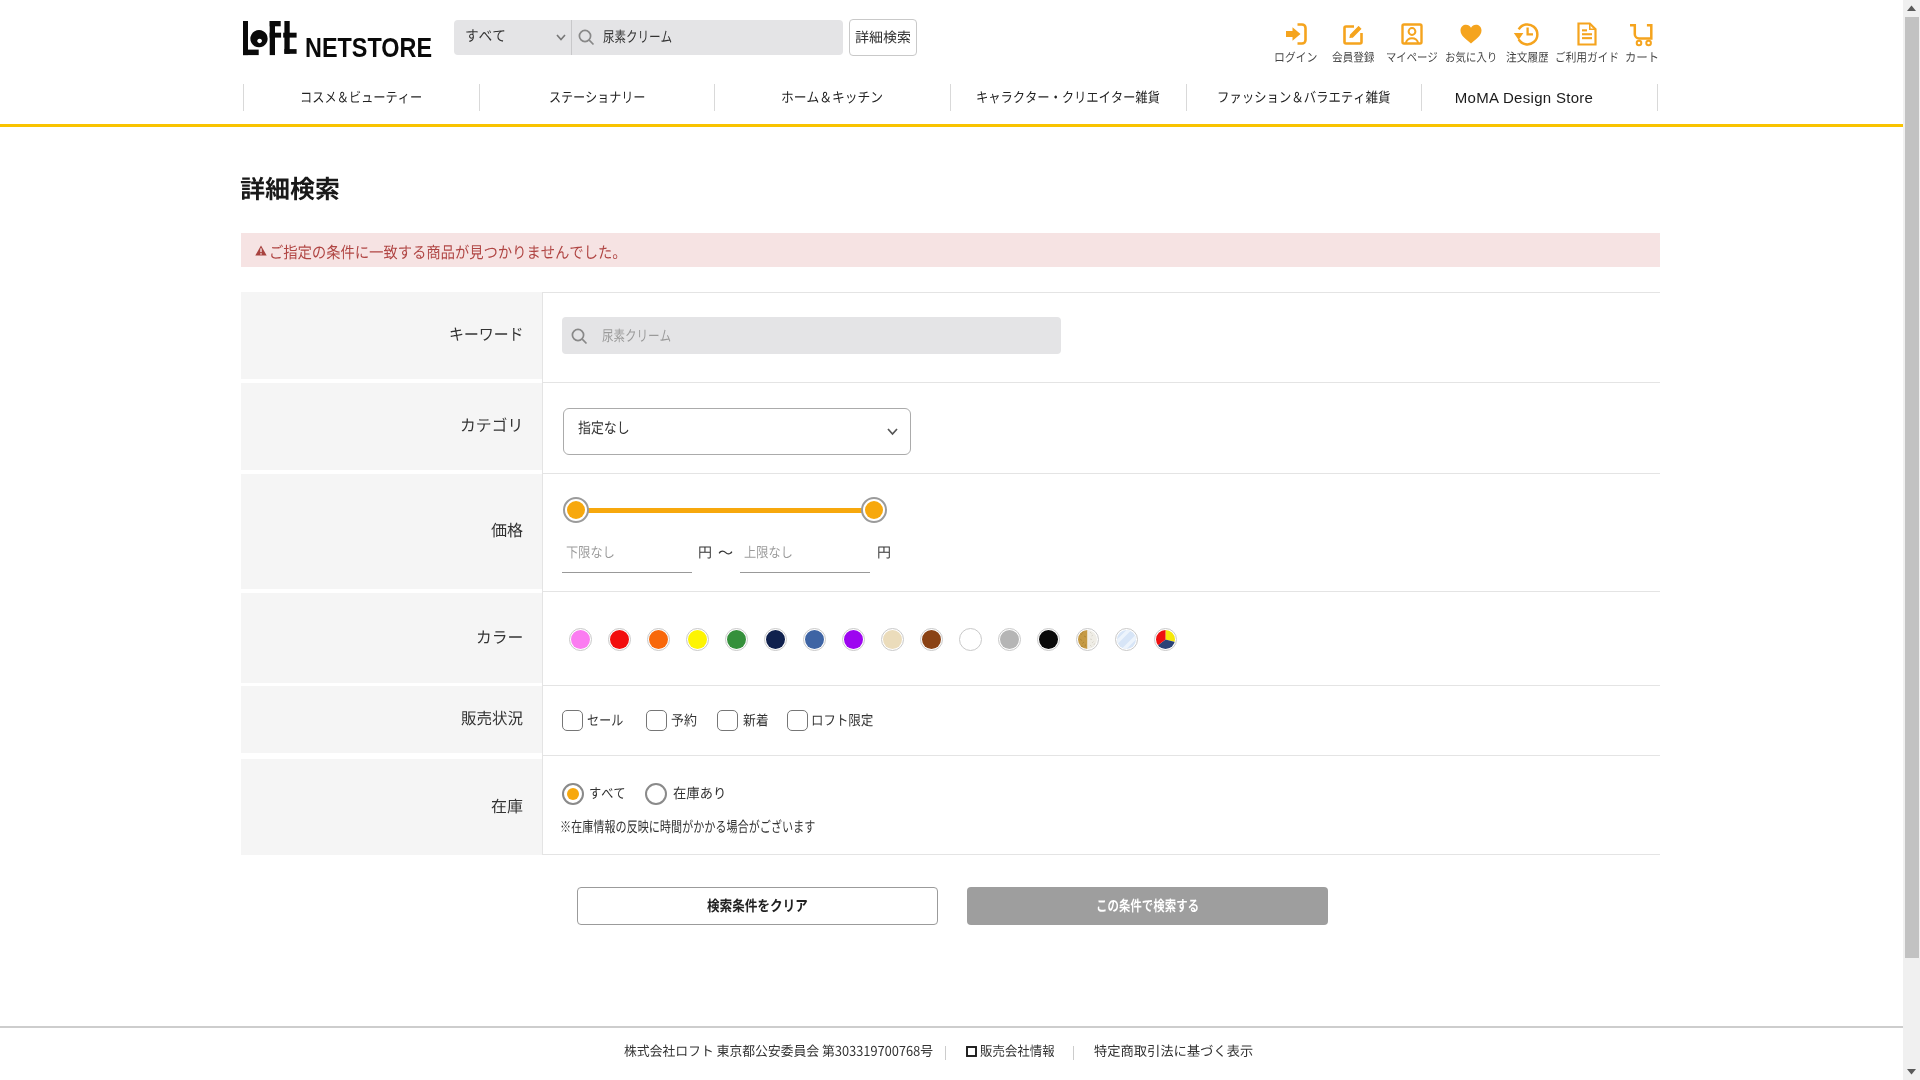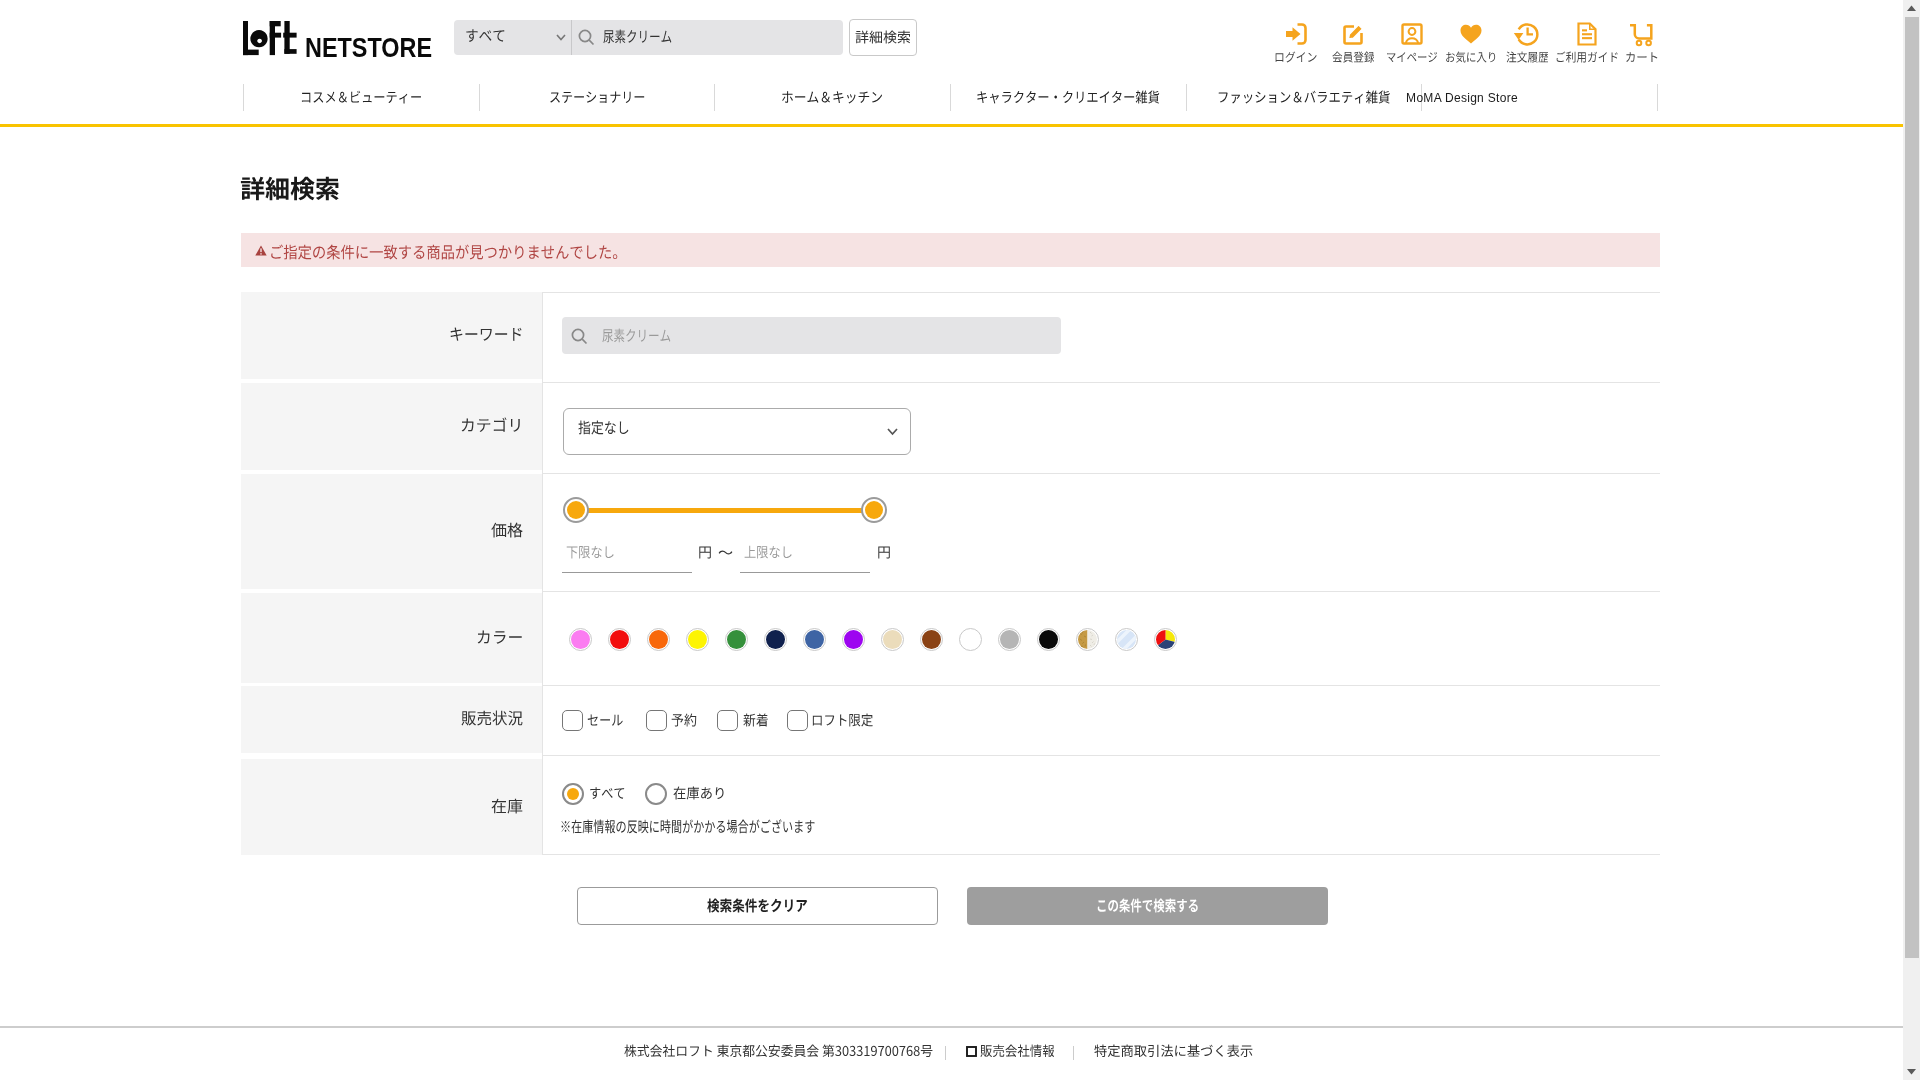--- a/index.html
+++ b/index.html
@@ -158,21 +158,21 @@
 <div class="nav" style="left:950px;width:236px">
     <svg width="183.9" height="15.8" viewBox="0 -12.32 210.0 15.82" preserveAspectRatio="none">
       <path d="M5.5 -9.9Q5.4 -10.2 5.4 -10.4Q5.3 -10.6 5.2 -10.8L6.5 -11.1Q6.5 -10.9 6.5 -10.6Q6.6 -10.3 6.6 -10.1Q6.6 -10 6.7 -9.5Q6.8 -8.9 7 -8.2Q7.1 -7.4 7.3 -6.5Q7.5 -5.6 7.7 -4.7Q7.9 -3.8 8 -3Q8.2 -2.2 8.3 -1.6Q8.4 -1.1 8.4 -0.9Q8.5 -0.6 8.6 -0.2Q8.7 0.1 8.8 0.4L7.5 0.6Q7.4 0.3 7.4 -0Q7.4 -0.4 7.3 -0.7Q7.3 -0.9 7.2 -1.4Q7.1 -2 6.9 -2.8Q6.7 -3.5 6.6 -4.4Q6.4 -5.3 6.2 -6.2Q6 -7.1 5.9 -7.9Q5.7 -8.7 5.6 -9.2Q5.5 -9.7 5.5 -9.9ZM1.5 -7.9Q1.8 -7.9 2.1 -7.9Q2.4 -7.9 2.7 -8Q3 -8 3.6 -8.1Q4.2 -8.2 4.9 -8.3Q5.6 -8.4 6.4 -8.5Q7.2 -8.6 7.9 -8.8Q8.6 -8.9 9.2 -9Q9.8 -9.1 10.1 -9.1Q10.4 -9.2 10.7 -9.3Q11 -9.3 11.1 -9.4L11.4 -8.2Q11.2 -8.2 10.9 -8.1Q10.6 -8.1 10.4 -8.1Q10 -8 9.4 -7.9Q8.8 -7.8 8.1 -7.7Q7.3 -7.6 6.6 -7.5Q5.8 -7.3 5.1 -7.2Q4.3 -7.1 3.8 -7Q3.2 -6.9 2.9 -6.9Q2.6 -6.8 2.4 -6.8Q2.1 -6.7 1.8 -6.6ZM1.5 -3.8Q1.8 -3.9 2.1 -3.9Q2.5 -3.9 2.7 -4Q3.1 -4 3.7 -4.1Q4.4 -4.2 5.2 -4.3Q6 -4.5 6.9 -4.6Q7.7 -4.7 8.5 -4.9Q9.3 -5 10 -5.1Q10.7 -5.3 11.1 -5.3Q11.5 -5.4 11.8 -5.5Q12.1 -5.5 12.3 -5.6L12.6 -4.4Q12.4 -4.4 12 -4.4Q11.7 -4.3 11.3 -4.2Q10.8 -4.2 10.2 -4.1Q9.5 -3.9 8.7 -3.8Q7.8 -3.7 7 -3.5Q6.1 -3.4 5.4 -3.3Q4.6 -3.1 4 -3Q3.3 -2.9 3 -2.9Q2.6 -2.8 2.3 -2.7Q2 -2.7 1.8 -2.6Z M19.4 -8.6Q19.4 -8.4 19.5 -8.2Q19.5 -7.9 19.6 -7.7Q19.7 -7.4 19.8 -6.8Q20 -6.2 20.2 -5.4Q20.4 -4.6 20.7 -3.8Q20.9 -2.9 21.1 -2.2Q21.3 -1.4 21.5 -0.8Q21.7 -0.3 21.7 0Q21.8 0.1 21.8 0.3Q21.9 0.5 21.9 0.7Q22 0.8 22 1L20.8 1.3Q20.8 1 20.8 0.8Q20.7 0.5 20.6 0.2Q20.6 0 20.4 -0.6Q20.2 -1.2 20 -2Q19.8 -2.7 19.6 -3.6Q19.4 -4.4 19.1 -5.2Q18.9 -6 18.8 -6.6Q18.6 -7.2 18.5 -7.4Q18.5 -7.7 18.4 -7.9Q18.3 -8.1 18.2 -8.3ZM26.1 -6.7Q25.9 -6.2 25.5 -5.6Q25.2 -5.1 24.8 -4.5Q24.3 -3.9 23.9 -3.4Q23.5 -2.9 23.1 -2.6L22.1 -3.1Q22.6 -3.4 23 -3.9Q23.5 -4.5 23.9 -5Q24.3 -5.5 24.5 -5.9Q24.4 -5.9 24 -5.8Q23.5 -5.7 22.8 -5.6Q22.2 -5.5 21.4 -5.3Q20.6 -5.2 19.8 -5Q19 -4.8 18.3 -4.7Q17.6 -4.5 17.1 -4.4Q16.6 -4.3 16.4 -4.3L16.1 -5.4Q16.4 -5.4 16.7 -5.4Q17 -5.5 17.3 -5.5Q17.4 -5.5 17.9 -5.6Q18.3 -5.7 18.9 -5.8Q19.6 -6 20.3 -6.1Q21 -6.2 21.8 -6.4Q22.5 -6.5 23.1 -6.6Q23.8 -6.7 24.2 -6.8Q24.7 -6.9 24.9 -7Q25 -7 25.2 -7Q25.3 -7.1 25.4 -7.1Z M31.2 -10.4Q31.5 -10.4 31.8 -10.4Q32.2 -10.4 32.5 -10.4Q32.7 -10.4 33.3 -10.4Q33.8 -10.4 34.5 -10.4Q35.2 -10.4 35.9 -10.4Q36.6 -10.4 37.2 -10.4Q37.8 -10.4 38 -10.4Q38.3 -10.4 38.7 -10.4Q39 -10.4 39.3 -10.4V-9.3Q39 -9.3 38.7 -9.3Q38.3 -9.3 38 -9.3Q37.7 -9.3 37.2 -9.3Q36.6 -9.3 35.9 -9.3Q35.2 -9.3 34.5 -9.3Q33.8 -9.3 33.3 -9.3Q32.7 -9.3 32.5 -9.3Q32.2 -9.3 31.8 -9.3Q31.5 -9.3 31.2 -9.3ZM40.3 -6.7Q40.2 -6.7 40.2 -6.5Q40.1 -6.4 40.1 -6.3Q39.8 -5.3 39.3 -4.2Q38.9 -3.2 38.1 -2.4Q37 -1.1 35.7 -0.5Q34.4 0.2 33.1 0.6L32.2 -0.4Q33.7 -0.7 34.9 -1.4Q36.2 -2 37.1 -3Q37.8 -3.7 38.2 -4.5Q38.6 -5.3 38.8 -6.1Q38.6 -6.1 38.2 -6.1Q37.8 -6.1 37.2 -6.1Q36.5 -6.1 35.8 -6.1Q35.1 -6.1 34.4 -6.1Q33.7 -6.1 33.1 -6.1Q32.4 -6.1 32 -6.1Q31.5 -6.1 31.3 -6.1Q31.1 -6.1 30.7 -6.1Q30.4 -6.1 30 -6V-7.2Q30.4 -7.2 30.7 -7.1Q31.1 -7.1 31.3 -7.1Q31.5 -7.1 31.9 -7.1Q32.4 -7.1 33 -7.1Q33.6 -7.1 34.3 -7.1Q35 -7.1 35.7 -7.1Q36.5 -7.1 37.1 -7.1Q37.7 -7.1 38.1 -7.1Q38.6 -7.1 38.7 -7.1Q39 -7.1 39.2 -7.2Q39.4 -7.2 39.5 -7.2Z M54.2 -8.8Q54.1 -8.6 54 -8.4Q53.9 -8.2 53.9 -8Q53.7 -7.3 53.4 -6.5Q53 -5.6 52.5 -4.8Q52 -3.9 51.4 -3.2Q50.4 -2 49.1 -1.1Q47.8 -0.1 45.8 0.6L44.8 -0.3Q46.1 -0.7 47.1 -1.2Q48.1 -1.8 49 -2.4Q49.8 -3.1 50.4 -3.8Q50.9 -4.5 51.4 -5.2Q51.9 -6 52.2 -6.8Q52.5 -7.5 52.6 -8.2H47.4L47.9 -9.2Q48.1 -9.2 48.5 -9.2Q49 -9.2 49.6 -9.2Q50.2 -9.2 50.8 -9.2Q51.4 -9.2 51.8 -9.2Q52.2 -9.2 52.4 -9.2Q52.6 -9.2 52.9 -9.2Q53.1 -9.3 53.3 -9.3ZM49.5 -10.9Q49.3 -10.6 49.2 -10.3Q49 -10 48.9 -9.8Q48.5 -9 47.9 -8.1Q47.2 -7.2 46.4 -6.4Q45.5 -5.5 44.4 -4.7L43.4 -5.5Q44.3 -6 45 -6.6Q45.7 -7.3 46.3 -7.9Q46.8 -8.5 47.2 -9.1Q47.6 -9.7 47.8 -10.2Q47.9 -10.4 48 -10.7Q48.2 -11 48.2 -11.3Z M61.8 -6.4Q62.5 -6 63.2 -5.5Q64 -5.1 64.7 -4.6Q65.4 -4 66.1 -3.6Q66.8 -3.1 67.3 -2.6L66.5 -1.7Q66 -2.1 65.3 -2.6Q64.7 -3.1 63.9 -3.7Q63.2 -4.2 62.4 -4.7Q61.7 -5.2 61.1 -5.6ZM68.2 -9Q68.1 -8.8 68 -8.6Q68 -8.4 67.9 -8.2Q67.7 -7.5 67.3 -6.7Q67 -5.9 66.5 -5Q66 -4.2 65.4 -3.4Q64.4 -2.3 63 -1.2Q61.6 -0.1 59.6 0.6L58.6 -0.3Q59.9 -0.7 61 -1.3Q62 -1.8 62.9 -2.6Q63.8 -3.3 64.4 -4Q64.9 -4.7 65.4 -5.4Q65.8 -6.2 66.2 -7Q66.5 -7.7 66.7 -8.4H61.5L61.9 -9.4H66.4Q66.7 -9.4 66.9 -9.4Q67.1 -9.5 67.3 -9.5ZM63.5 -11Q63.3 -10.7 63.2 -10.4Q63 -10.1 62.9 -9.9Q62.5 -9.1 61.8 -8.2Q61.1 -7.3 60.2 -6.4Q59.3 -5.5 58.2 -4.7L57.3 -5.4Q58.5 -6.2 59.4 -7.1Q60.3 -8 60.9 -8.8Q61.5 -9.7 61.8 -10.3Q61.9 -10.5 62 -10.8Q62.2 -11.1 62.2 -11.4Z M71.4 -6.1Q71.6 -6 71.9 -6Q72.3 -6 72.6 -6Q73 -6 73.4 -6Q73.6 -6 74.1 -6Q74.5 -6 75.2 -6Q75.8 -6 76.5 -6Q77.2 -6 77.9 -6Q78.6 -6 79.3 -6Q79.9 -6 80.4 -6Q80.8 -6 81 -6Q81.6 -6 82 -6Q82.3 -6 82.6 -6.1V-4.7Q82.3 -4.7 81.9 -4.7Q81.5 -4.8 81.1 -4.8Q80.8 -4.8 80.4 -4.8Q79.9 -4.8 79.3 -4.8Q78.6 -4.8 77.9 -4.8Q77.2 -4.8 76.5 -4.8Q75.8 -4.8 75.2 -4.8Q74.5 -4.8 74.1 -4.8Q73.6 -4.8 73.4 -4.8Q72.8 -4.8 72.3 -4.7Q71.8 -4.7 71.4 -4.7Z M91 -6.8Q91.4 -6.8 91.8 -6.6Q92.1 -6.4 92.3 -6.1Q92.5 -5.7 92.5 -5.3Q92.5 -4.9 92.3 -4.6Q92.1 -4.2 91.8 -4Q91.4 -3.8 91 -3.8Q90.6 -3.8 90.3 -4Q89.9 -4.2 89.7 -4.6Q89.5 -4.9 89.5 -5.3Q89.5 -5.7 89.7 -6.1Q89.9 -6.4 90.3 -6.6Q90.6 -6.8 91 -6.8Z M110.2 -8.8Q110.1 -8.6 110 -8.4Q109.9 -8.2 109.9 -8Q109.7 -7.3 109.4 -6.5Q109 -5.6 108.5 -4.8Q108 -3.9 107.4 -3.2Q106.4 -2 105.1 -1.1Q103.8 -0.1 101.8 0.6L100.8 -0.3Q102.1 -0.7 103.1 -1.2Q104.1 -1.8 105 -2.4Q105.8 -3.1 106.4 -3.8Q106.9 -4.5 107.4 -5.2Q107.9 -6 108.2 -6.8Q108.5 -7.5 108.6 -8.2H103.4L103.9 -9.2Q104.1 -9.2 104.5 -9.2Q105 -9.2 105.6 -9.2Q106.2 -9.2 106.8 -9.2Q107.4 -9.2 107.8 -9.2Q108.2 -9.2 108.4 -9.2Q108.6 -9.2 108.9 -9.2Q109.1 -9.3 109.3 -9.3ZM105.5 -10.9Q105.3 -10.6 105.2 -10.3Q105 -10 104.9 -9.8Q104.5 -9 103.9 -8.1Q103.2 -7.2 102.4 -6.4Q101.5 -5.5 100.4 -4.7L99.4 -5.5Q100.3 -6 101 -6.6Q101.7 -7.3 102.3 -7.9Q102.8 -8.5 103.2 -9.1Q103.6 -9.7 103.8 -10.2Q103.9 -10.4 104 -10.7Q104.2 -11 104.2 -11.3Z M122.9 -10.6Q122.8 -10.4 122.8 -10.1Q122.8 -9.8 122.8 -9.4Q122.8 -9.1 122.8 -8.7Q122.8 -8.3 122.8 -7.8Q122.8 -7.4 122.8 -7.1Q122.8 -5.9 122.7 -5Q122.6 -4.1 122.5 -3.5Q122.3 -2.9 122 -2.4Q121.7 -1.9 121.4 -1.5Q120.9 -0.9 120.3 -0.5Q119.7 -0.1 119.1 0.1Q118.5 0.4 118 0.6L117.1 -0.4Q118.1 -0.6 118.9 -1.1Q119.8 -1.5 120.5 -2.3Q120.8 -2.7 121.1 -3.1Q121.3 -3.6 121.4 -4.2Q121.5 -4.7 121.6 -5.5Q121.6 -6.2 121.6 -7.2Q121.6 -7.5 121.6 -7.9Q121.6 -8.3 121.6 -8.7Q121.6 -9.2 121.6 -9.4Q121.6 -9.8 121.6 -10.1Q121.6 -10.4 121.5 -10.6ZM116.4 -10.5Q116.4 -10.3 116.3 -10Q116.3 -9.8 116.3 -9.5Q116.3 -9.4 116.3 -9.1Q116.3 -8.7 116.3 -8.2Q116.3 -7.8 116.3 -7.2Q116.3 -6.7 116.3 -6.2Q116.3 -5.7 116.3 -5.3Q116.3 -5 116.3 -4.8Q116.3 -4.6 116.3 -4.3Q116.4 -4 116.4 -3.8H115.1Q115.1 -3.9 115.1 -4.2Q115.2 -4.5 115.2 -4.8Q115.2 -5 115.2 -5.4Q115.2 -5.7 115.2 -6.2Q115.2 -6.7 115.2 -7.2Q115.2 -7.8 115.2 -8.2Q115.2 -8.7 115.2 -9.1Q115.2 -9.4 115.2 -9.5Q115.2 -9.7 115.1 -10Q115.1 -10.3 115.1 -10.5Z M128 -9.4Q128.3 -9.3 128.7 -9.3Q129 -9.3 129.2 -9.3H136.9Q137.2 -9.3 137.5 -9.3Q137.8 -9.3 138.1 -9.4V-8.1Q137.8 -8.2 137.5 -8.2Q137.2 -8.2 136.9 -8.2H129.2Q129 -8.2 128.7 -8.2Q128.3 -8.2 128 -8.1ZM132.4 -1.1V-8.7H133.5V-1.1ZM127.2 -1.8Q127.5 -1.8 127.8 -1.8Q128.1 -1.8 128.4 -1.8H137.7Q138 -1.8 138.3 -1.8Q138.6 -1.8 138.8 -1.8V-0.6Q138.5 -0.6 138.2 -0.6Q137.9 -0.6 137.7 -0.6H128.4Q128.1 -0.6 127.8 -0.6Q127.5 -0.6 127.2 -0.6Z M141.2 -5.1Q143 -5.5 144.6 -6.2Q146.2 -6.9 147.3 -7.7Q148.1 -8.1 148.7 -8.7Q149.4 -9.2 150.1 -9.8Q150.7 -10.4 151.1 -11L152.1 -10.1Q151.5 -9.5 150.8 -8.9Q150.1 -8.3 149.4 -7.7Q148.6 -7.2 147.8 -6.6Q147 -6.2 146 -5.7Q145.1 -5.2 144 -4.8Q142.9 -4.3 141.8 -4ZM147.1 -7.1 148.3 -7.4V-1.1Q148.3 -0.8 148.3 -0.5Q148.3 -0.2 148.3 0Q148.4 0.3 148.4 0.4H147Q147 0.3 147 0Q147.1 -0.2 147.1 -0.5Q147.1 -0.8 147.1 -1.1Z M159.8 -6.4Q160.5 -6 161.2 -5.5Q162 -5.1 162.7 -4.6Q163.4 -4 164.1 -3.6Q164.8 -3.1 165.3 -2.6L164.5 -1.7Q164 -2.1 163.3 -2.6Q162.7 -3.1 161.9 -3.7Q161.2 -4.2 160.4 -4.7Q159.7 -5.2 159.1 -5.6ZM166.2 -9Q166.1 -8.8 166 -8.6Q166 -8.4 165.9 -8.2Q165.7 -7.5 165.3 -6.7Q165 -5.9 164.5 -5Q164 -4.2 163.4 -3.4Q162.4 -2.3 161 -1.2Q159.6 -0.1 157.6 0.6L156.6 -0.3Q157.9 -0.7 159 -1.3Q160 -1.8 160.9 -2.6Q161.8 -3.3 162.4 -4Q162.9 -4.7 163.4 -5.4Q163.8 -6.2 164.2 -7Q164.5 -7.7 164.7 -8.4H159.5L159.9 -9.4H164.4Q164.7 -9.4 164.9 -9.4Q165.1 -9.5 165.3 -9.5ZM161.5 -11Q161.3 -10.7 161.2 -10.4Q161 -10.1 160.9 -9.9Q160.5 -9.1 159.8 -8.2Q159.1 -7.3 158.2 -6.4Q157.3 -5.5 156.2 -4.7L155.3 -5.4Q156.5 -6.2 157.4 -7.1Q158.3 -8 158.9 -8.8Q159.5 -9.7 159.8 -10.3Q159.9 -10.5 160 -10.8Q160.2 -11.1 160.2 -11.4Z M169.4 -6.1Q169.6 -6 169.9 -6Q170.3 -6 170.6 -6Q171 -6 171.4 -6Q171.6 -6 172.1 -6Q172.5 -6 173.2 -6Q173.8 -6 174.5 -6Q175.2 -6 175.9 -6Q176.6 -6 177.3 -6Q177.9 -6 178.4 -6Q178.8 -6 179 -6Q179.6 -6 180 -6Q180.3 -6 180.6 -6.1V-4.7Q180.3 -4.7 179.9 -4.7Q179.5 -4.8 179.1 -4.8Q178.8 -4.8 178.4 -4.8Q177.9 -4.8 177.3 -4.8Q176.6 -4.8 175.9 -4.8Q175.2 -4.8 174.5 -4.8Q173.8 -4.8 173.2 -4.8Q172.6 -4.8 172.1 -4.8Q171.6 -4.8 171.4 -4.8Q170.8 -4.8 170.3 -4.7Q169.8 -4.7 169.4 -4.7Z M182.8 -10.2H187.1V-9.3H182.8ZM182.7 -4.6H188.7V-3.7H182.7ZM185.3 -6.1H186.3V1.1H185.3ZM186.2 -3.3Q186.3 -3.2 186.7 -2.9Q187.1 -2.6 187.5 -2.3Q187.9 -2 188.2 -1.7Q188.5 -1.5 188.7 -1.3L188.1 -0.5Q187.9 -0.7 187.6 -1.1Q187.2 -1.4 186.9 -1.7Q186.5 -2 186.2 -2.3Q185.8 -2.6 185.6 -2.8ZM185.3 -4.2 186.1 -3.8Q185.8 -3 185.2 -2.2Q184.7 -1.5 184.1 -0.8Q183.6 -0.1 183 0.4Q182.9 0.2 182.7 -0.1Q182.5 -0.3 182.4 -0.5Q182.9 -0.9 183.5 -1.5Q184.1 -2.1 184.6 -2.8Q185 -3.5 185.3 -4.2ZM184.6 -11.8H185.5V-10.7Q185.5 -10.1 185.4 -9.4Q185.4 -8.8 185.1 -8Q184.9 -7.3 184.4 -6.7Q183.9 -6 183.1 -5.4Q183 -5.5 182.8 -5.7Q182.6 -5.9 182.4 -6Q183.1 -6.6 183.6 -7.2Q184 -7.8 184.3 -8.4Q184.5 -9 184.6 -9.6Q184.6 -10.2 184.6 -10.8ZM189.7 -6.6H195.2V-5.7H189.7ZM189.7 -3.7H195.2V-2.8H189.7ZM189.7 -0.5H195.5V0.4H189.7ZM190.3 -11.8 191.3 -11.6Q191 -10.7 190.6 -10Q190.2 -9.2 189.8 -8.5Q189.3 -7.8 188.8 -7.3Q188.8 -7.4 188.6 -7.5Q188.5 -7.6 188.3 -7.7Q188.1 -7.8 188 -7.8Q188.7 -8.6 189.3 -9.6Q190 -10.7 190.3 -11.8ZM193.2 -11.7 194.2 -11.5Q193.9 -10.8 193.6 -10.1Q193.3 -9.4 193 -8.9L192.1 -9.2Q192.3 -9.5 192.5 -9.9Q192.7 -10.4 192.9 -10.9Q193 -11.3 193.2 -11.7ZM190.3 -9.5H195.3V-8.5H190.3V1.1H189.3V-9L189.7 -9.5ZM192.2 -9.1H193.2V-0.2H192.2ZM186.6 -10.2H187.5V-7Q187.5 -6.7 187.6 -6.6Q187.6 -6.6 187.7 -6.6Q187.7 -6.5 187.8 -6.5Q187.8 -6.5 187.9 -6.5Q188 -6.5 188 -6.5Q188.2 -6.5 188.3 -6.6Q188.3 -6.6 188.3 -6.6Q188.4 -6.7 188.4 -6.7Q188.4 -6.8 188.4 -7Q188.4 -7.1 188.4 -7.4Q188.6 -7.3 188.7 -7.2Q188.9 -7.1 189.1 -7Q189.1 -6.8 189 -6.5Q189 -6.3 188.9 -6.2Q188.8 -6 188.6 -5.9Q188.5 -5.8 188.4 -5.8Q188.2 -5.8 188.1 -5.8Q188 -5.8 187.8 -5.8Q187.6 -5.8 187.5 -5.8Q187.3 -5.8 187.2 -5.8Q187 -5.9 186.9 -6Q186.7 -6.1 186.7 -6.3Q186.6 -6.5 186.6 -7.1Z M200.6 -11.8 201.6 -11.5Q201 -10.8 200.3 -10.2Q199.6 -9.6 198.8 -9.1Q198 -8.6 197.2 -8.2Q197.2 -8.3 197 -8.4Q196.9 -8.6 196.7 -8.7Q196.6 -8.8 196.5 -8.9Q197.2 -9.3 198 -9.7Q198.8 -10.2 199.4 -10.7Q200.1 -11.3 200.6 -11.8ZM207.6 -11.3 208.4 -10.6Q207.7 -10.3 206.8 -10.1Q205.9 -9.8 205 -9.7Q204.1 -9.5 203.2 -9.3Q203.1 -9.5 203.1 -9.7Q203 -9.9 202.9 -10.1Q203.7 -10.2 204.6 -10.4Q205.5 -10.6 206.3 -10.8Q207.1 -11 207.6 -11.3ZM202.5 -11.6H203.5V-8.8Q203.5 -8.4 203.7 -8.4Q203.9 -8.3 204.5 -8.3Q204.7 -8.3 204.9 -8.3Q205.2 -8.3 205.6 -8.3Q205.9 -8.3 206.3 -8.3Q206.7 -8.3 207 -8.3Q207.3 -8.3 207.5 -8.3Q207.8 -8.3 207.9 -8.4Q208.1 -8.4 208.2 -8.7Q208.2 -9 208.3 -9.5Q208.4 -9.4 208.7 -9.3Q209 -9.2 209.2 -9.1Q209.1 -8.4 209 -8.1Q208.8 -7.7 208.5 -7.5Q208.2 -7.4 207.6 -7.4Q207.5 -7.4 207.1 -7.4Q206.8 -7.4 206.4 -7.4Q206 -7.4 205.6 -7.4Q205.2 -7.4 204.9 -7.4Q204.6 -7.4 204.5 -7.4Q203.7 -7.4 203.3 -7.5Q202.9 -7.6 202.7 -7.9Q202.5 -8.2 202.5 -8.8ZM199.6 -4.5V-3.5H206.6V-4.5ZM199.6 -2.8V-1.8H206.6V-2.8ZM199.6 -6.1V-5.1H206.6V-6.1ZM198.5 -6.8H207.7V-1.1H198.5ZM204.2 -0.4 205 -0.9Q205.8 -0.7 206.6 -0.4Q207.4 -0.2 208.1 0.1Q208.8 0.4 209.3 0.6L208.1 1.1Q207.7 0.9 207 0.7Q206.4 0.4 205.7 0.1Q204.9 -0.2 204.2 -0.4ZM200.9 -1 201.8 -0.5Q201.3 -0.2 200.5 0.1Q199.8 0.4 199 0.7Q198.2 1 197.5 1.2Q197.4 1.1 197.3 0.9Q197.2 0.8 197 0.6Q196.9 0.5 196.7 0.4Q197.5 0.2 198.2 0Q199 -0.2 199.7 -0.4Q200.4 -0.7 200.9 -1ZM199.2 -9.9 199.9 -10.6 200.2 -10.5V-7.2H199.2Z" fill="#222"></path>
     </svg>
   </div>
 <div class="nav" style="left:1186px;width:236px">
     <svg width="173.4" height="15.8" viewBox="0 -12.32 196.0 15.82" preserveAspectRatio="none">
       <path d="M12.1 -9.3Q12 -9.2 11.9 -9Q11.9 -8.8 11.8 -8.6Q11.7 -8.1 11.6 -7.4Q11.4 -6.7 11.1 -6Q10.8 -5.3 10.5 -4.6Q10.2 -4 9.8 -3.4Q9.1 -2.6 8.3 -1.9Q7.5 -1.2 6.5 -0.7Q5.5 -0.1 4.2 0.3L3.3 -0.7Q4.7 -1.1 5.7 -1.6Q6.7 -2.1 7.4 -2.7Q8.2 -3.4 8.8 -4.1Q9.3 -4.7 9.6 -5.6Q10 -6.4 10.2 -7.2Q10.5 -8 10.6 -8.7Q10.4 -8.7 9.8 -8.7Q9.3 -8.7 8.6 -8.7Q7.8 -8.7 7 -8.7Q6.2 -8.7 5.5 -8.7Q4.7 -8.7 4.2 -8.7Q3.6 -8.7 3.4 -8.7Q3 -8.7 2.7 -8.7Q2.3 -8.7 2 -8.6V-9.9Q2.2 -9.9 2.5 -9.8Q2.7 -9.8 3 -9.8Q3.2 -9.8 3.4 -9.8Q3.6 -9.8 4 -9.8Q4.5 -9.8 5.1 -9.8Q5.7 -9.8 6.3 -9.8Q7 -9.8 7.7 -9.8Q8.3 -9.8 8.9 -9.8Q9.5 -9.8 9.9 -9.8Q10.3 -9.8 10.5 -9.8Q10.6 -9.8 10.8 -9.8Q11 -9.8 11.2 -9.9Z M26.1 -7.1Q26.1 -7 26 -6.9Q25.9 -6.8 25.8 -6.7Q25.7 -6.4 25.4 -6Q25.1 -5.6 24.7 -5.1Q24.3 -4.6 23.9 -4.2Q23.5 -3.7 23 -3.4L22.1 -4Q22.6 -4.4 23 -4.8Q23.5 -5.3 23.9 -5.7Q24.3 -6.2 24.5 -6.6Q24.3 -6.6 23.8 -6.6Q23.2 -6.6 22.5 -6.6Q21.8 -6.6 21.1 -6.6Q20.3 -6.6 19.6 -6.6Q18.9 -6.6 18.4 -6.6Q17.9 -6.6 17.8 -6.6Q17.5 -6.6 17.1 -6.6Q16.8 -6.6 16.5 -6.5V-7.7Q16.8 -7.6 17.1 -7.6Q17.5 -7.6 17.8 -7.6Q17.9 -7.6 18.4 -7.6Q18.9 -7.6 19.7 -7.6Q20.4 -7.6 21.2 -7.6Q22 -7.6 22.7 -7.6Q23.5 -7.6 24 -7.6Q24.6 -7.6 24.7 -7.6Q24.8 -7.6 25 -7.6Q25.1 -7.6 25.3 -7.6Q25.4 -7.6 25.5 -7.7ZM21.4 -5.6Q21.4 -4.7 21.3 -3.9Q21.3 -3.1 21.1 -2.4Q20.9 -1.7 20.6 -1.1Q20.2 -0.5 19.6 0.1Q19 0.6 18.1 1.1L17.1 0.3Q17.4 0.2 17.6 0.1Q17.9 0 18.1 -0.2Q19.1 -0.8 19.5 -1.5Q20 -2.2 20.1 -3.1Q20.3 -3.9 20.3 -4.8Q20.3 -5 20.3 -5.2Q20.2 -5.4 20.2 -5.6Z M34.8 -8.1Q34.9 -7.9 35 -7.4Q35.2 -7 35.3 -6.6Q35.5 -6.1 35.7 -5.7Q35.8 -5.3 35.9 -5L34.8 -4.7Q34.8 -4.9 34.6 -5.3Q34.5 -5.7 34.3 -6.2Q34.2 -6.7 34 -7.1Q33.8 -7.5 33.7 -7.7ZM39.8 -7.3Q39.8 -7.1 39.7 -6.9Q39.7 -6.7 39.6 -6.6Q39.3 -5.4 38.9 -4.3Q38.4 -3.2 37.6 -2.3Q36.7 -1.1 35.5 -0.2Q34.2 0.6 33.1 1.1L32.1 0.1Q33 -0.1 33.8 -0.6Q34.6 -1 35.4 -1.6Q36.1 -2.2 36.7 -2.9Q37.2 -3.5 37.6 -4.3Q38 -5 38.3 -5.9Q38.5 -6.8 38.6 -7.7ZM31.5 -7.4Q31.6 -7.1 31.8 -6.7Q32 -6.3 32.2 -5.8Q32.3 -5.3 32.5 -4.9Q32.7 -4.5 32.8 -4.2L31.7 -3.8Q31.6 -4.1 31.5 -4.5Q31.3 -5 31.1 -5.5Q30.9 -6 30.8 -6.4Q30.6 -6.8 30.5 -7Z M46.2 -10.8Q46.5 -10.6 46.9 -10.3Q47.4 -10.1 47.8 -9.8Q48.3 -9.5 48.6 -9.2Q49 -8.9 49.3 -8.8L48.6 -7.8Q48.3 -8 48 -8.3Q47.6 -8.5 47.2 -8.8Q46.7 -9.1 46.3 -9.4Q45.9 -9.6 45.6 -9.8ZM44.1 -0.7Q44.9 -0.9 45.7 -1.1Q46.5 -1.3 47.3 -1.7Q48.1 -2 48.8 -2.4Q50 -3.1 51 -3.9Q52 -4.7 52.8 -5.6Q53.5 -6.5 54.1 -7.5L54.8 -6.4Q53.9 -4.9 52.5 -3.6Q51.1 -2.3 49.4 -1.3Q48.7 -0.9 47.9 -0.6Q47 -0.3 46.2 0Q45.4 0.3 44.8 0.4ZM44.1 -7.6Q44.4 -7.4 44.8 -7.2Q45.3 -6.9 45.7 -6.7Q46.2 -6.4 46.6 -6.1Q47 -5.9 47.2 -5.7L46.5 -4.7Q46.3 -4.9 45.9 -5.2Q45.5 -5.4 45.1 -5.7Q44.6 -6 44.2 -6.2Q43.8 -6.5 43.5 -6.7Z M59.1 -7.7Q59.2 -7.7 59.5 -7.7Q59.8 -7.6 60.1 -7.6Q60.4 -7.6 60.5 -7.6Q60.8 -7.6 61.3 -7.6Q61.8 -7.6 62.5 -7.6Q63.1 -7.6 63.8 -7.6Q64.5 -7.6 65 -7.6Q65.6 -7.6 66 -7.6Q66.2 -7.6 66.4 -7.6Q66.7 -7.6 66.8 -7.7Q66.8 -7.5 66.8 -7.3Q66.8 -7.1 66.8 -6.9Q66.8 -6.8 66.8 -6.3Q66.8 -5.9 66.8 -5.2Q66.8 -4.5 66.8 -3.7Q66.8 -2.9 66.8 -2.2Q66.8 -1.4 66.8 -0.9Q66.8 -0.3 66.8 0Q66.8 0.2 66.8 0.4Q66.8 0.6 66.8 0.8H65.7Q65.7 0.7 65.7 0.4Q65.7 0.2 65.7 0Q65.7 -0.4 65.7 -1Q65.7 -1.6 65.7 -2.3Q65.7 -3 65.7 -3.7Q65.7 -4.4 65.7 -5.1Q65.7 -5.7 65.7 -6.1Q65.7 -6.5 65.7 -6.6Q65.6 -6.6 65.2 -6.6Q64.9 -6.6 64.4 -6.6Q63.8 -6.6 63.3 -6.6Q62.7 -6.6 62.1 -6.6Q61.6 -6.6 61.2 -6.6Q60.7 -6.6 60.5 -6.6Q60.4 -6.6 60.1 -6.6Q59.8 -6.6 59.5 -6.6Q59.2 -6.6 59.1 -6.6ZM59.4 -4.4Q59.6 -4.3 60 -4.3Q60.3 -4.3 60.7 -4.3Q60.9 -4.3 61.3 -4.3Q61.8 -4.3 62.4 -4.3Q63 -4.3 63.6 -4.3Q64.2 -4.3 64.8 -4.3Q65.4 -4.3 65.8 -4.3Q66.2 -4.3 66.3 -4.3V-3.3Q66.2 -3.3 65.8 -3.3Q65.4 -3.3 64.8 -3.3Q64.2 -3.3 63.6 -3.3Q63 -3.3 62.4 -3.3Q61.8 -3.3 61.3 -3.3Q60.9 -3.3 60.7 -3.3Q60.3 -3.3 60 -3.3Q59.6 -3.3 59.4 -3.3ZM59 -0.9Q59.1 -0.9 59.4 -0.8Q59.7 -0.8 60.1 -0.8Q60.3 -0.8 60.8 -0.8Q61.3 -0.8 61.9 -0.8Q62.6 -0.8 63.3 -0.8Q64 -0.8 64.6 -0.8Q65.2 -0.8 65.7 -0.8Q66.1 -0.8 66.3 -0.8V0.2Q66.1 0.2 65.7 0.2Q65.2 0.2 64.6 0.2Q63.9 0.2 63.2 0.2Q62.6 0.2 61.9 0.2Q61.3 0.2 60.8 0.2Q60.3 0.2 60.1 0.2Q59.8 0.2 59.5 0.2Q59.1 0.3 59 0.3Z M73.2 -10.3Q73.6 -10 74 -9.6Q74.5 -9.3 75 -8.9Q75.6 -8.4 76 -8.1Q76.5 -7.7 76.7 -7.4L75.9 -6.5Q75.6 -6.7 75.2 -7.1Q74.8 -7.5 74.3 -8Q73.8 -8.4 73.3 -8.8Q72.8 -9.2 72.4 -9.4ZM72 -0.9Q73.2 -1.1 74.2 -1.4Q75.2 -1.7 76.1 -2.1Q76.9 -2.5 77.6 -2.9Q78.7 -3.6 79.6 -4.5Q80.5 -5.3 81.2 -6.3Q81.8 -7.2 82.2 -8.1L82.9 -6.9Q82.4 -6 81.7 -5.1Q81 -4.2 80.2 -3.4Q79.3 -2.6 78.2 -1.9Q77.5 -1.5 76.7 -1.1Q75.9 -0.6 74.9 -0.3Q73.9 0.1 72.7 0.3Z M90 0.2Q89 0.2 88.3 -0.2Q87.5 -0.5 87.1 -1.2Q86.7 -1.8 86.7 -2.6Q86.7 -3.4 87.1 -3.9Q87.4 -4.5 88 -4.9Q88.5 -5.4 89.2 -5.7Q89.8 -6.1 90.4 -6.5Q90.9 -6.8 91.3 -7.3Q91.6 -7.7 91.6 -8.3Q91.6 -8.8 91.3 -9.2Q91 -9.5 90.5 -9.5Q89.9 -9.5 89.5 -9.1Q89.1 -8.7 89.1 -8Q89.1 -7.5 89.4 -6.9Q89.6 -6.3 90.1 -5.7Q90.6 -5.1 91.2 -4.5Q91.8 -4 92.4 -3.4Q93.1 -2.8 93.6 -2.3Q94.3 -1.8 94.8 -1.4Q95.4 -1.1 95.7 -0.9L95.1 0.2Q94.6 -0.1 94.1 -0.5Q93.5 -0.9 92.8 -1.5Q92 -2.2 91.2 -3Q90.3 -3.8 89.6 -4.7Q88.9 -5.5 88.5 -6.3Q88 -7.2 88 -8Q88 -8.7 88.3 -9.3Q88.6 -9.8 89.2 -10.2Q89.8 -10.5 90.5 -10.5Q91.5 -10.5 92.1 -9.9Q92.7 -9.3 92.7 -8.4Q92.7 -7.7 92.3 -7.1Q92 -6.6 91.4 -6.1Q90.9 -5.7 90.3 -5.3Q89.7 -4.9 89.1 -4.6Q88.6 -4.2 88.2 -3.7Q87.9 -3.3 87.9 -2.7Q87.9 -1.8 88.5 -1.3Q89.2 -0.9 90.1 -0.9Q90.9 -0.9 91.6 -1.3Q92.3 -1.7 92.8 -2.4Q93.4 -3.1 93.7 -3.8Q94.1 -4.6 94.2 -5.5H95.4Q95.2 -4.5 94.8 -3.5Q94.3 -2.6 93.7 -1.8Q93 -0.9 92.2 -0.4Q91.3 0.2 90 0.2Z M108.7 -10.9Q108.9 -10.7 109.1 -10.3Q109.3 -10 109.5 -9.6Q109.7 -9.3 109.9 -9L109.1 -8.7Q108.9 -9.1 108.6 -9.6Q108.2 -10.2 108 -10.6ZM110.2 -11.5Q110.4 -11.2 110.7 -10.9Q110.9 -10.5 111.1 -10.2Q111.3 -9.8 111.4 -9.6L110.7 -9.2Q110.4 -9.7 110.1 -10.2Q109.8 -10.8 109.5 -11.2ZM101.1 -4.2Q101.3 -4.8 101.5 -5.4Q101.7 -6 101.9 -6.7Q102.1 -7.4 102.2 -8.1Q102.4 -8.8 102.4 -9.4L103.7 -9.1Q103.6 -9 103.6 -8.8Q103.5 -8.6 103.5 -8.5Q103.4 -8.3 103.4 -8.1Q103.3 -7.8 103.2 -7.3Q103.1 -6.8 102.9 -6.1Q102.8 -5.5 102.6 -4.9Q102.4 -4.3 102.1 -3.8Q101.9 -3.1 101.6 -2.4Q101.2 -1.8 100.9 -1.1Q100.5 -0.5 100.1 0.1L98.9 -0.4Q99.6 -1.3 100.1 -2.3Q100.7 -3.3 101.1 -4.2ZM107.9 -4.7Q107.7 -5.3 107.5 -5.9Q107.2 -6.5 106.9 -7.1Q106.7 -7.7 106.4 -8.3Q106.1 -8.8 105.9 -9.2L107 -9.5Q107.3 -9.2 107.5 -8.7Q107.8 -8.1 108.1 -7.5Q108.3 -6.9 108.6 -6.3Q108.9 -5.7 109.1 -5.1Q109.3 -4.6 109.5 -4Q109.8 -3.3 110 -2.7Q110.2 -2 110.4 -1.4Q110.6 -0.8 110.8 -0.3L109.5 0.1Q109.4 -0.6 109.1 -1.5Q108.8 -2.3 108.5 -3.2Q108.2 -4 107.9 -4.7Z M115.2 -10.4Q115.5 -10.4 115.8 -10.4Q116.2 -10.4 116.5 -10.4Q116.7 -10.4 117.3 -10.4Q117.8 -10.4 118.5 -10.4Q119.2 -10.4 119.9 -10.4Q120.6 -10.4 121.2 -10.4Q121.8 -10.4 122 -10.4Q122.3 -10.4 122.7 -10.4Q123 -10.4 123.3 -10.4V-9.3Q123 -9.3 122.7 -9.3Q122.3 -9.3 122 -9.3Q121.7 -9.3 121.2 -9.3Q120.6 -9.3 119.9 -9.3Q119.2 -9.3 118.5 -9.3Q117.8 -9.3 117.3 -9.3Q116.7 -9.3 116.5 -9.3Q116.2 -9.3 115.8 -9.3Q115.5 -9.3 115.2 -9.3ZM124.3 -6.7Q124.2 -6.7 124.2 -6.5Q124.1 -6.4 124.1 -6.3Q123.8 -5.3 123.3 -4.2Q122.8 -3.2 122.1 -2.4Q121 -1.1 119.7 -0.5Q118.4 0.2 117.1 0.6L116.2 -0.4Q117.7 -0.7 118.9 -1.4Q120.2 -2 121.1 -3Q121.8 -3.7 122.2 -4.5Q122.6 -5.3 122.8 -6.1Q122.6 -6.1 122.2 -6.1Q121.8 -6.1 121.2 -6.1Q120.5 -6.1 119.8 -6.1Q119.1 -6.1 118.4 -6.1Q117.7 -6.1 117.1 -6.1Q116.4 -6.1 116 -6.1Q115.5 -6.1 115.3 -6.1Q115.1 -6.1 114.7 -6.1Q114.4 -6.1 114 -6V-7.2Q114.4 -7.2 114.7 -7.1Q115.1 -7.1 115.3 -7.1Q115.5 -7.1 115.9 -7.1Q116.4 -7.1 117 -7.1Q117.6 -7.1 118.3 -7.1Q119 -7.1 119.7 -7.1Q120.5 -7.1 121.1 -7.1Q121.7 -7.1 122.1 -7.1Q122.6 -7.1 122.7 -7.1Q123 -7.1 123.2 -7.2Q123.4 -7.2 123.5 -7.2Z M128 -9.4Q128.3 -9.3 128.7 -9.3Q129 -9.3 129.2 -9.3H136.9Q137.2 -9.3 137.5 -9.3Q137.8 -9.3 138.1 -9.4V-8.1Q137.8 -8.2 137.5 -8.2Q137.2 -8.2 136.9 -8.2H129.2Q129 -8.2 128.7 -8.2Q128.3 -8.2 128 -8.1ZM132.4 -1.1V-8.7H133.5V-1.1ZM127.2 -1.8Q127.5 -1.8 127.8 -1.8Q128.1 -1.8 128.4 -1.8H137.7Q138 -1.8 138.3 -1.8Q138.6 -1.8 138.8 -1.8V-0.6Q138.5 -0.6 138.2 -0.6Q137.9 -0.6 137.7 -0.6H128.4Q128.1 -0.6 127.8 -0.6Q127.5 -0.6 127.2 -0.6Z M143 -10.4Q143.3 -10.3 143.6 -10.3Q143.9 -10.3 144.3 -10.3Q144.5 -10.3 145.1 -10.3Q145.7 -10.3 146.4 -10.3Q147.1 -10.3 147.8 -10.3Q148.6 -10.3 149.1 -10.3Q149.7 -10.3 149.9 -10.3Q150.2 -10.3 150.6 -10.3Q150.9 -10.3 151.2 -10.4V-9.2Q150.9 -9.2 150.6 -9.2Q150.2 -9.2 149.9 -9.2Q149.7 -9.2 149.1 -9.2Q148.6 -9.2 147.9 -9.2Q147.1 -9.2 146.4 -9.2Q145.7 -9.2 145.1 -9.2Q144.5 -9.2 144.3 -9.2Q143.9 -9.2 143.6 -9.2Q143.3 -9.2 143 -9.2ZM141.3 -6.8Q141.6 -6.8 141.9 -6.8Q142.2 -6.8 142.5 -6.8Q142.7 -6.8 143.3 -6.8Q143.8 -6.8 144.6 -6.8Q145.4 -6.8 146.3 -6.8Q147.2 -6.8 148.1 -6.8Q148.9 -6.8 149.7 -6.8Q150.5 -6.8 151 -6.8Q151.6 -6.8 151.7 -6.8Q151.9 -6.8 152.2 -6.8Q152.6 -6.8 152.8 -6.8V-5.7Q152.6 -5.7 152.3 -5.7Q152 -5.7 151.7 -5.7Q151.6 -5.7 151 -5.7Q150.5 -5.7 149.7 -5.7Q148.9 -5.7 148.1 -5.7Q147.2 -5.7 146.3 -5.7Q145.4 -5.7 144.6 -5.7Q143.8 -5.7 143.3 -5.7Q142.7 -5.7 142.5 -5.7Q142.2 -5.7 141.9 -5.7Q141.6 -5.7 141.3 -5.7ZM147.9 -6.3Q147.9 -5 147.7 -3.9Q147.5 -2.8 147.1 -1.9Q146.8 -1.4 146.4 -0.9Q146 -0.5 145.5 -0.1Q144.9 0.4 144.3 0.7L143.3 -0.1Q144.1 -0.4 144.8 -1Q145.5 -1.6 145.9 -2.2Q146.5 -3.1 146.6 -4.1Q146.7 -5.1 146.7 -6.3Z M155.7 -3.6Q156.6 -3.8 157.6 -4.2Q158.5 -4.6 159.4 -5Q160.2 -5.4 160.7 -5.7Q161.4 -6.1 162 -6.6Q162.7 -7.1 163.2 -7.6Q163.7 -8.1 164.1 -8.6L164.9 -7.7Q164.6 -7.3 164 -6.8Q163.4 -6.3 162.7 -5.7Q162 -5.2 161.2 -4.8Q160.8 -4.5 160.2 -4.2Q159.6 -3.9 159 -3.6Q158.4 -3.3 157.6 -3.1Q156.9 -2.8 156.2 -2.6ZM160.6 -5.1 161.8 -5.4V-0.1Q161.8 0.1 161.8 0.3Q161.8 0.6 161.8 0.8Q161.8 1 161.9 1.1H160.6Q160.6 1 160.6 0.8Q160.6 0.6 160.6 0.3Q160.6 0.1 160.6 -0.1Z M168.8 -10.2H173.1V-9.3H168.8ZM168.7 -4.6H174.7V-3.7H168.7ZM171.3 -6.1H172.3V1.1H171.3ZM172.2 -3.3Q172.3 -3.2 172.7 -2.9Q173.1 -2.6 173.5 -2.3Q173.9 -2 174.2 -1.7Q174.5 -1.5 174.7 -1.3L174.1 -0.5Q173.9 -0.7 173.6 -1.1Q173.2 -1.4 172.9 -1.7Q172.5 -2 172.2 -2.3Q171.8 -2.6 171.6 -2.8ZM171.3 -4.2 172.1 -3.8Q171.8 -3 171.2 -2.2Q170.7 -1.5 170.1 -0.8Q169.6 -0.1 169 0.4Q168.9 0.2 168.7 -0.1Q168.5 -0.3 168.4 -0.5Q168.9 -0.9 169.5 -1.5Q170.1 -2.1 170.6 -2.8Q171 -3.5 171.3 -4.2ZM170.6 -11.8H171.5V-10.7Q171.5 -10.1 171.4 -9.4Q171.4 -8.8 171.1 -8Q170.9 -7.3 170.4 -6.7Q169.9 -6 169.1 -5.4Q169 -5.5 168.8 -5.7Q168.6 -5.9 168.4 -6Q169.1 -6.6 169.6 -7.2Q170 -7.8 170.3 -8.4Q170.5 -9 170.6 -9.6Q170.6 -10.2 170.6 -10.8ZM175.7 -6.6H181.2V-5.7H175.7ZM175.7 -3.7H181.2V-2.8H175.7ZM175.7 -0.5H181.5V0.4H175.7ZM176.3 -11.8 177.3 -11.6Q177 -10.7 176.6 -10Q176.2 -9.2 175.8 -8.5Q175.3 -7.8 174.8 -7.3Q174.8 -7.4 174.6 -7.5Q174.5 -7.6 174.3 -7.7Q174.1 -7.8 174 -7.8Q174.7 -8.6 175.3 -9.6Q176 -10.7 176.3 -11.8ZM179.2 -11.7 180.2 -11.5Q179.9 -10.8 179.6 -10.1Q179.3 -9.4 179 -8.9L178.1 -9.2Q178.3 -9.5 178.5 -9.9Q178.7 -10.4 178.9 -10.9Q179 -11.3 179.2 -11.7ZM176.3 -9.5H181.3V-8.5H176.3V1.1H175.3V-9L175.7 -9.5ZM178.2 -9.1H179.2V-0.2H178.2ZM172.6 -10.2H173.5V-7Q173.5 -6.7 173.6 -6.6Q173.6 -6.6 173.7 -6.6Q173.7 -6.5 173.8 -6.5Q173.8 -6.5 173.9 -6.5Q174 -6.5 174 -6.5Q174.2 -6.5 174.3 -6.6Q174.3 -6.6 174.3 -6.6Q174.4 -6.7 174.4 -6.7Q174.4 -6.8 174.4 -7Q174.4 -7.1 174.4 -7.4Q174.6 -7.3 174.7 -7.2Q174.9 -7.1 175.1 -7Q175.1 -6.8 175 -6.5Q175 -6.3 174.9 -6.2Q174.8 -6 174.6 -5.9Q174.5 -5.8 174.4 -5.8Q174.2 -5.8 174.1 -5.8Q174 -5.8 173.8 -5.8Q173.6 -5.8 173.5 -5.8Q173.3 -5.8 173.2 -5.8Q173 -5.9 172.9 -6Q172.7 -6.1 172.7 -6.3Q172.6 -6.5 172.6 -7.1Z M186.6 -11.8 187.6 -11.5Q187 -10.8 186.3 -10.2Q185.6 -9.6 184.8 -9.1Q184 -8.6 183.2 -8.2Q183.2 -8.3 183 -8.4Q182.9 -8.6 182.7 -8.7Q182.6 -8.8 182.5 -8.9Q183.2 -9.3 184 -9.7Q184.8 -10.2 185.4 -10.7Q186.1 -11.3 186.6 -11.8ZM193.6 -11.3 194.4 -10.6Q193.7 -10.3 192.8 -10.1Q191.9 -9.8 191 -9.7Q190.1 -9.5 189.2 -9.3Q189.1 -9.5 189.1 -9.7Q189 -9.9 188.9 -10.1Q189.7 -10.2 190.6 -10.4Q191.5 -10.6 192.3 -10.8Q193.1 -11 193.6 -11.3ZM188.5 -11.6H189.5V-8.8Q189.5 -8.4 189.7 -8.4Q189.9 -8.3 190.5 -8.3Q190.7 -8.3 190.9 -8.3Q191.2 -8.3 191.6 -8.3Q191.9 -8.3 192.3 -8.3Q192.7 -8.3 193 -8.3Q193.3 -8.3 193.5 -8.3Q193.8 -8.3 193.9 -8.4Q194.1 -8.4 194.2 -8.7Q194.2 -9 194.3 -9.5Q194.4 -9.4 194.7 -9.3Q195 -9.2 195.2 -9.1Q195.1 -8.4 195 -8.1Q194.8 -7.7 194.5 -7.5Q194.2 -7.4 193.6 -7.4Q193.5 -7.4 193.1 -7.4Q192.8 -7.4 192.4 -7.4Q192 -7.4 191.6 -7.4Q191.2 -7.4 190.9 -7.4Q190.6 -7.4 190.5 -7.4Q189.7 -7.4 189.3 -7.5Q188.9 -7.6 188.7 -7.9Q188.5 -8.2 188.5 -8.8ZM185.6 -4.5V-3.5H192.6V-4.5ZM185.6 -2.8V-1.8H192.6V-2.8ZM185.6 -6.1V-5.1H192.6V-6.1ZM184.5 -6.8H193.7V-1.1H184.5ZM190.2 -0.4 191 -0.9Q191.8 -0.7 192.6 -0.4Q193.4 -0.2 194.1 0.1Q194.8 0.4 195.3 0.6L194.1 1.1Q193.7 0.9 193 0.7Q192.4 0.4 191.7 0.1Q190.9 -0.2 190.2 -0.4ZM186.9 -1 187.8 -0.5Q187.3 -0.2 186.5 0.1Q185.8 0.4 185 0.7Q184.2 1 183.5 1.2Q183.4 1.1 183.3 0.9Q183.2 0.8 183 0.6Q182.9 0.5 182.7 0.4Q183.5 0.2 184.2 0Q185 -0.2 185.7 -0.4Q186.4 -0.7 186.9 -1ZM185.2 -9.9 185.9 -10.6 186.2 -10.5V-7.2H185.2Z" fill="#222"></path>
     </svg>
   </div>
-<div class="nav" style="left:1344px;width:236px;font-size:12px;letter-spacing:0.3px;color:#1a1a1a">MoMA Design Store</div>
+<div class="nav" style="left:1406px;width:236px;font-size:15px;letter-spacing:0.3px;color:#1a1a1a">MoMA Design Store</div>
 <div class="abs" style="left:0;top:124px;width:1904px;height:3px;background:#F9C300"></div>
 <div class="abs" style="left:241px;top:176px">
     <svg style="margin-left:-0.8px;" width="100.0" height="28.2" viewBox="0 -22.00 100.0 28.25">
       <path d="M11.1 -16.5H23.9V-13.8H11.1ZM11.6 -11.4H23.4V-8.8H11.6ZM10.2 -6.2H24.3V-3.5H10.2ZM15.9 -15.6H18.8V2.2H15.9ZM20.3 -21.3 23.2 -20.5Q22.7 -19.2 22.1 -18.1Q21.5 -16.9 20.9 -16.1L18.6 -16.9Q18.9 -17.5 19.2 -18.3Q19.6 -19 19.9 -19.8Q20.2 -20.6 20.3 -21.3ZM11.8 -20.2 14.2 -21.1Q14.9 -20.2 15.4 -19Q15.9 -17.9 16.1 -17L13.5 -16Q13.3 -16.9 12.8 -18.1Q12.4 -19.2 11.8 -20.2ZM2 -13.6H9.7V-11.3H2ZM2.1 -20.5H9.7V-18.2H2.1ZM2 -10.2H9.7V-7.9H2ZM0.8 -17.1H10.6V-14.7H0.8ZM3.3 -6.7H9.7V0.9H3.3V-1.5H7.1V-4.3H3.3ZM1.9 -6.7H4.4V1.9H1.9Z M40.9 -18.2H43.5V-0.5H40.9ZM36.2 -19.4H48.5V1.7H45.7V-16.6H38.9V1.9H36.2ZM37.7 -10.8H46.8V-8.1H37.7ZM37.7 -2.2H46.8V0.5H37.7ZM29.6 -9H32.3V2.2H29.6ZM29.5 -21.3 32.2 -20.3Q31.7 -19.3 31.1 -18.3Q30.6 -17.3 30 -16.4Q29.5 -15.4 29 -14.7L27 -15.6Q27.4 -16.3 27.9 -17.3Q28.4 -18.3 28.8 -19.4Q29.2 -20.4 29.5 -21.3ZM32.5 -18.2 35 -17.1Q34.1 -15.7 33 -14.1Q31.9 -12.6 30.9 -11.2Q29.8 -9.7 28.8 -8.7L27.1 -9.7Q27.8 -10.5 28.5 -11.6Q29.3 -12.6 30 -13.8Q30.8 -15 31.4 -16.1Q32.1 -17.2 32.5 -18.2ZM25.6 -15.4 27.1 -17.4Q27.7 -16.9 28.4 -16.2Q29.1 -15.5 29.7 -14.9Q30.3 -14.2 30.6 -13.6L29.1 -11.3Q28.8 -11.9 28.2 -12.6Q27.6 -13.3 27 -14.1Q26.3 -14.8 25.6 -15.4ZM32 -12.3 34.1 -13.2Q34.7 -12.4 35.1 -11.4Q35.6 -10.5 36 -9.6Q36.4 -8.7 36.5 -8L34.2 -6.9Q34 -7.6 33.7 -8.5Q33.4 -9.5 32.9 -10.4Q32.5 -11.4 32 -12.3ZM25.6 -10.3Q27.3 -10.4 29.8 -10.6Q32.2 -10.8 34.7 -10.9L34.8 -8.6Q32.5 -8.3 30.2 -8.1Q27.9 -7.9 26 -7.7ZM32.4 -5.9 34.6 -6.7Q35.1 -5.5 35.5 -4.2Q36 -2.9 36.2 -1.9L33.9 -1Q33.8 -1.7 33.5 -2.5Q33.2 -3.4 33 -4.3Q32.6 -5.2 32.4 -5.9ZM26.7 -6.6 29.2 -6.2Q29 -4.4 28.6 -2.6Q28.2 -0.9 27.7 0.4Q27.4 0.2 27 -0Q26.6 -0.2 26.2 -0.4Q25.8 -0.7 25.4 -0.8Q26 -1.9 26.3 -3.4Q26.6 -5 26.7 -6.6Z M51.1 -16.1H59.3V-13.3H51.1ZM54.2 -21.2H57V2.2H54.2ZM54.2 -14.2 55.9 -13.6Q55.6 -12.1 55.2 -10.5Q54.8 -8.9 54.3 -7.4Q53.8 -5.8 53.2 -4.5Q52.6 -3.2 51.9 -2.2Q51.7 -2.8 51.3 -3.6Q50.9 -4.4 50.5 -4.9Q51.2 -5.7 51.7 -6.8Q52.3 -7.9 52.8 -9.2Q53.2 -10.4 53.6 -11.7Q54 -13 54.2 -14.2ZM56.9 -12.3Q57 -12 57.5 -11.4Q57.9 -10.8 58.4 -10.1Q58.9 -9.4 59.2 -8.8Q59.6 -8.2 59.8 -7.9L58.2 -5.6Q58 -6.2 57.7 -6.9Q57.4 -7.6 57 -8.4Q56.6 -9.2 56.3 -9.9Q55.9 -10.6 55.7 -11ZM62 -15.5H71.2V-13H62ZM66.5 -18.6Q65.8 -17.6 64.8 -16.6Q63.8 -15.6 62.5 -14.6Q61.3 -13.7 60 -13.1Q59.8 -13.7 59.3 -14.4Q58.9 -15.1 58.6 -15.6Q59.9 -16.2 61.2 -17.1Q62.4 -18 63.4 -19.1Q64.4 -20.2 65.1 -21.2H67.8Q68.7 -20 69.8 -18.9Q70.9 -17.9 72.2 -17Q73.4 -16.2 74.7 -15.7Q74.3 -15.2 73.9 -14.4Q73.5 -13.7 73.2 -13.1Q72 -13.7 70.7 -14.6Q69.5 -15.5 68.4 -16.6Q67.3 -17.6 66.5 -18.6ZM62.7 -9.1V-6.8H70.5V-9.1ZM60.1 -11.4H73.2V-4.5H60.1ZM65.2 -13.9H67.9V-7.5Q67.9 -6.2 67.6 -4.7Q67.3 -3.3 66.5 -2Q65.7 -0.7 64.1 0.5Q62.5 1.6 60.1 2.4Q60 2.1 59.7 1.6Q59.4 1.2 59 0.8Q58.7 0.4 58.5 0.2Q60.8 -0.6 62.1 -1.5Q63.5 -2.3 64.1 -3.3Q64.8 -4.4 65 -5.4Q65.2 -6.5 65.2 -7.6ZM68.1 -6Q68.9 -4.1 69.8 -3Q70.8 -1.9 72 -1.2Q73.2 -0.6 74.6 -0.2Q74 0.3 73.6 1Q73.1 1.7 72.8 2.4Q71.2 1.7 69.9 0.8Q68.5 -0.1 67.5 -1.6Q66.4 -3.1 65.5 -5.4Z M85.9 -4.6H88.9V2.2H85.9ZM85.9 -21.2H88.9V-14H85.9ZM85.2 -13.6 88 -12.3Q86.8 -11.3 85.6 -10.4Q84.4 -9.4 83.4 -8.7L81.2 -9.9Q81.9 -10.4 82.7 -11Q83.4 -11.7 84.1 -12.3Q84.8 -13 85.2 -13.6ZM90.7 -12 93.3 -10.6Q91.8 -9.4 90 -8.2Q88.2 -7 86.4 -6Q84.6 -4.9 83 -4.1L81 -5.5Q82.2 -6.1 83.5 -6.9Q84.8 -7.7 86.1 -8.5Q87.4 -9.4 88.6 -10.3Q89.8 -11.2 90.7 -12ZM79.1 -9.4 81 -11.1Q81.9 -10.6 82.9 -10.1Q84 -9.5 84.9 -8.9Q85.8 -8.2 86.4 -7.7L84.3 -5.9Q83.8 -6.4 82.9 -7Q82 -7.7 81 -8.3Q80 -8.9 79.1 -9.4ZM90.8 -7.4 92.8 -8.9Q93.8 -8.3 94.9 -7.5Q96 -6.8 97 -6Q98.1 -5.2 98.7 -4.5L96.6 -2.8Q96 -3.4 95 -4.2Q94 -5.1 92.9 -5.9Q91.8 -6.8 90.8 -7.4ZM90.3 -2 92.7 -3.5Q93.6 -3 94.8 -2.3Q95.9 -1.7 97 -1Q98.1 -0.3 98.8 0.3L96.3 2Q95.7 1.4 94.7 0.7Q93.7 0 92.5 -0.7Q91.4 -1.5 90.3 -2ZM76.5 -6.1Q78.3 -6.1 80.5 -6.1Q82.8 -6.1 85.3 -6.1Q87.9 -6.1 90.6 -6.2Q93.3 -6.2 96 -6.2L95.8 -4Q92.4 -3.8 88.9 -3.7Q85.4 -3.6 82.3 -3.5Q79.2 -3.4 76.7 -3.4ZM81.7 -3.4 84.5 -2.4Q83.7 -1.5 82.6 -0.7Q81.5 0.2 80.4 0.9Q79.2 1.6 78.2 2.1Q78 1.8 77.5 1.4Q77.1 1 76.7 0.6Q76.2 0.2 75.9 -0.1Q77.5 -0.6 79.1 -1.5Q80.7 -2.5 81.7 -3.4ZM76.8 -19.3H98.1V-16.7H76.8ZM76.6 -15.2H98.5V-10H95.5V-12.7H79.5V-10H76.6Z" fill="#1a1a1a"></path>
     </svg>
   </div>
 <div class="abs" style="left:241px;top:233px;width:1419px;height:34px;background:#F6E3E3"></div>
 <svg class="abs" style="left:255px;top:245px" width="12" height="11" viewBox="0 0 12 11">
     <path d="M6 0.4 L11.7 10.6 H0.3 Z" fill="#A8423F"></path>
     <rect x="5.3" y="3.4" width="1.4" height="3.7" fill="#F6E3E3"></rect>

